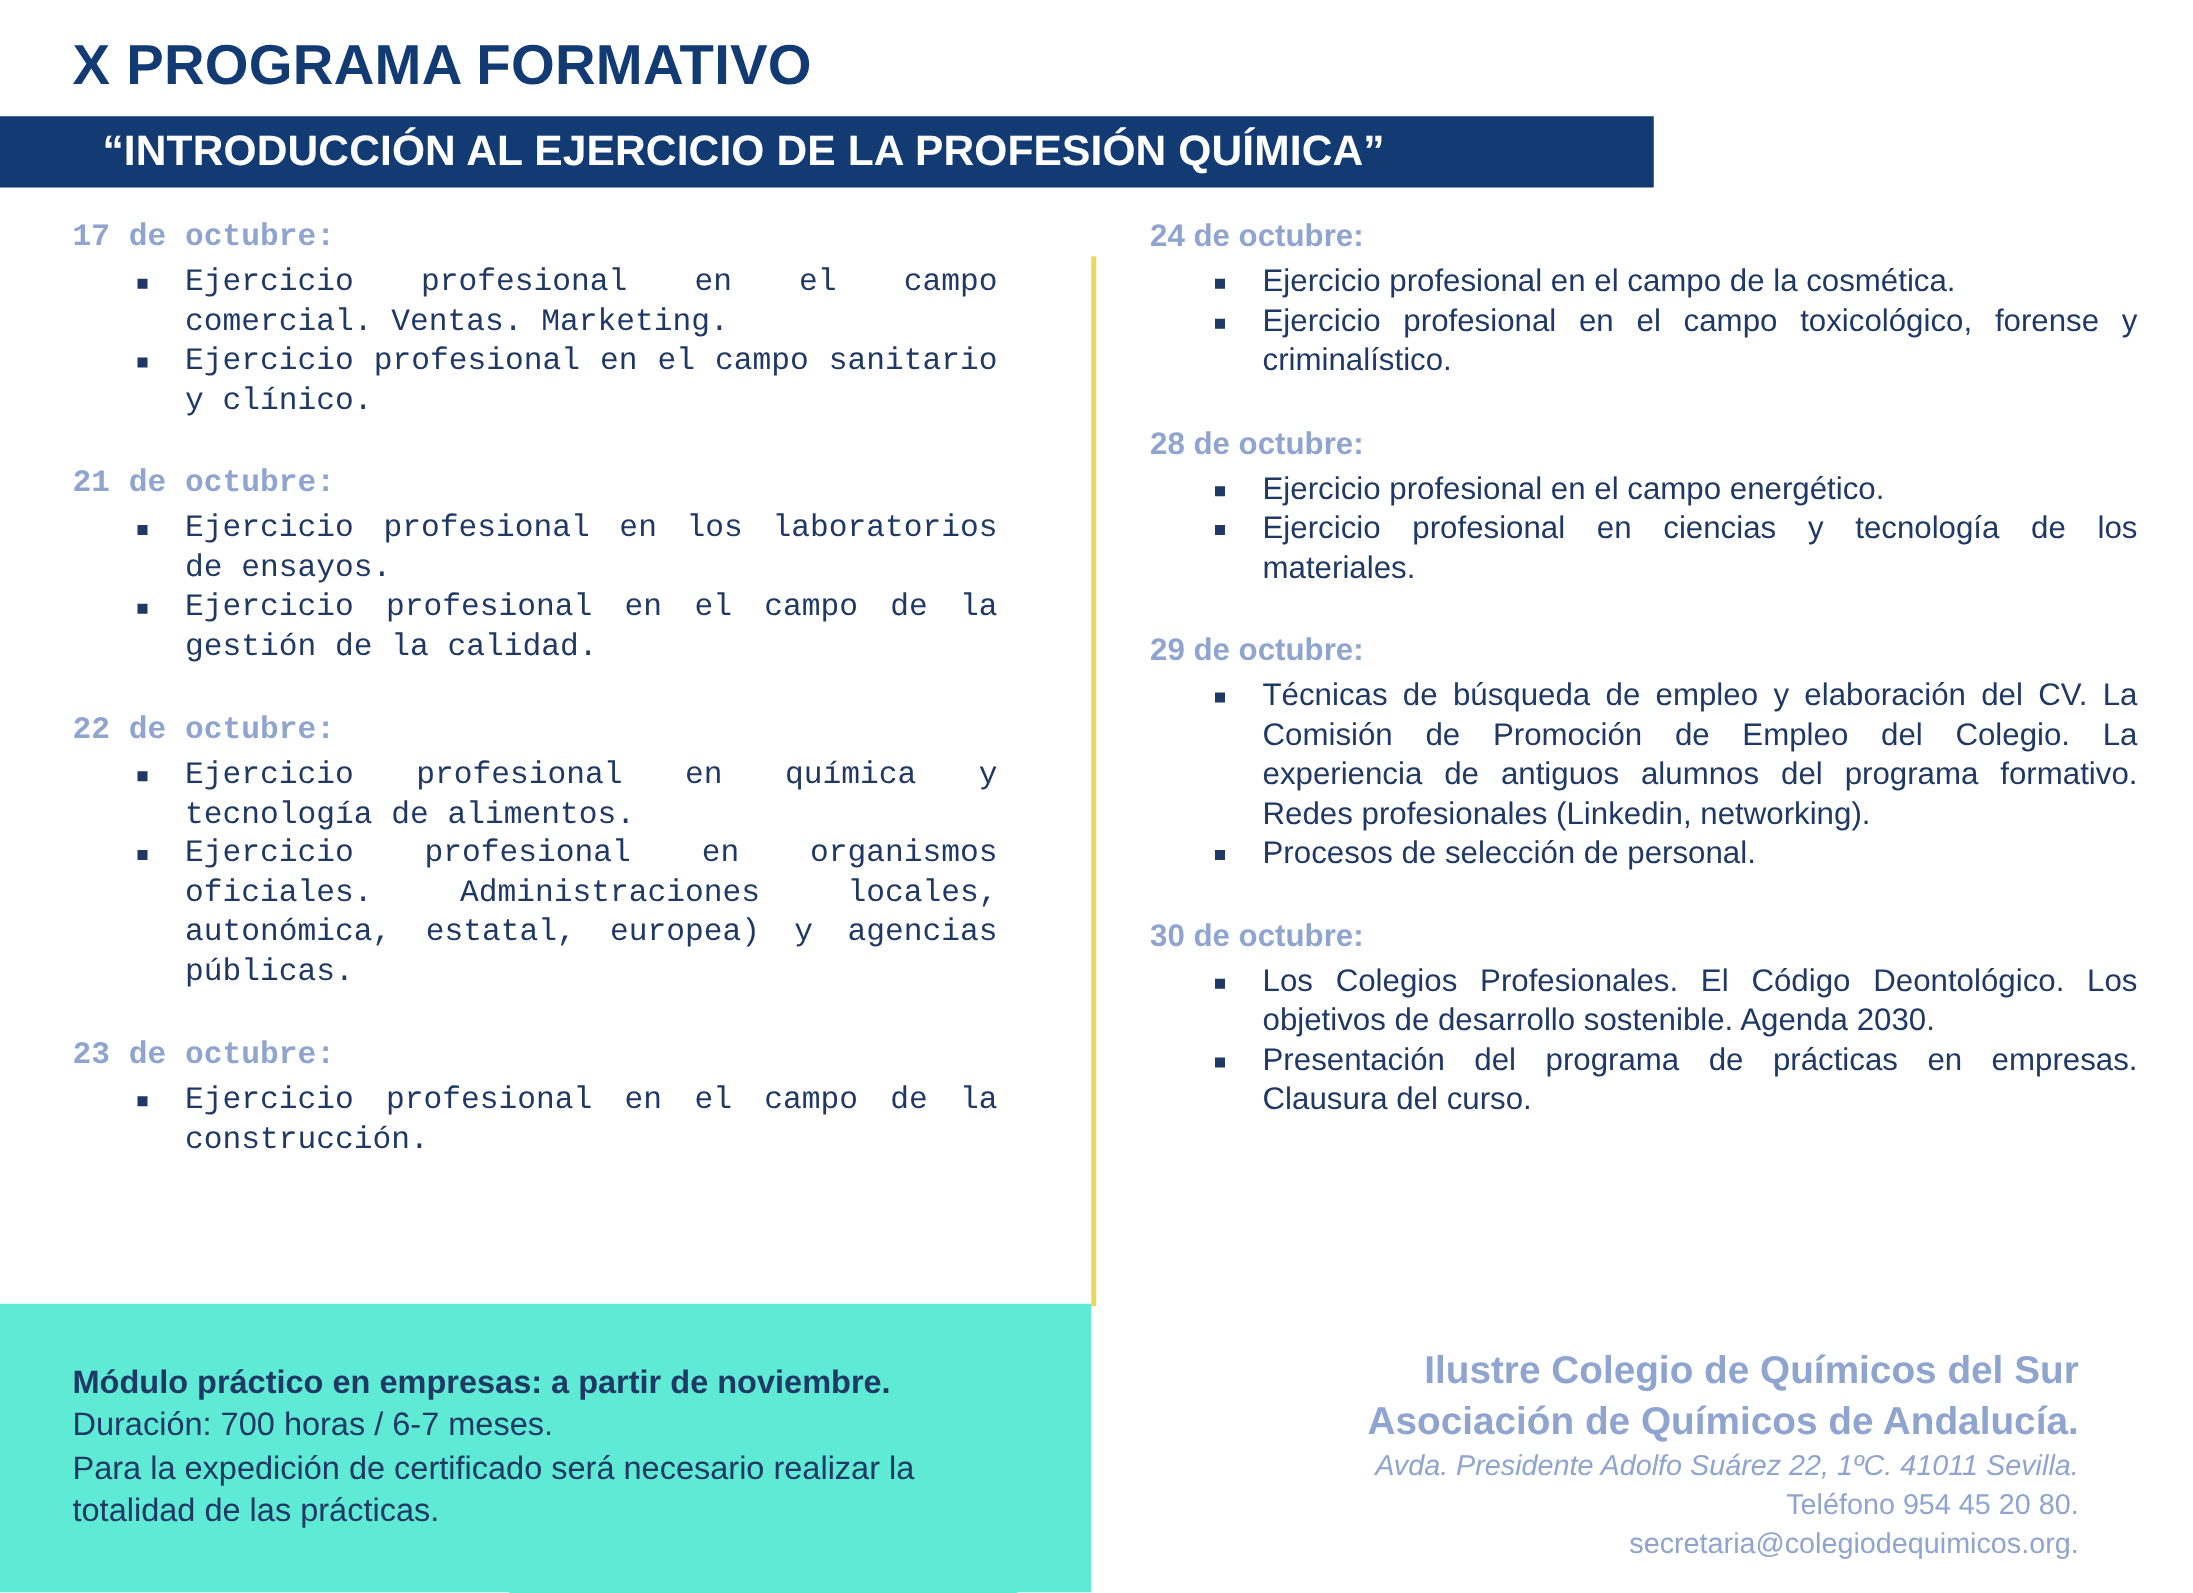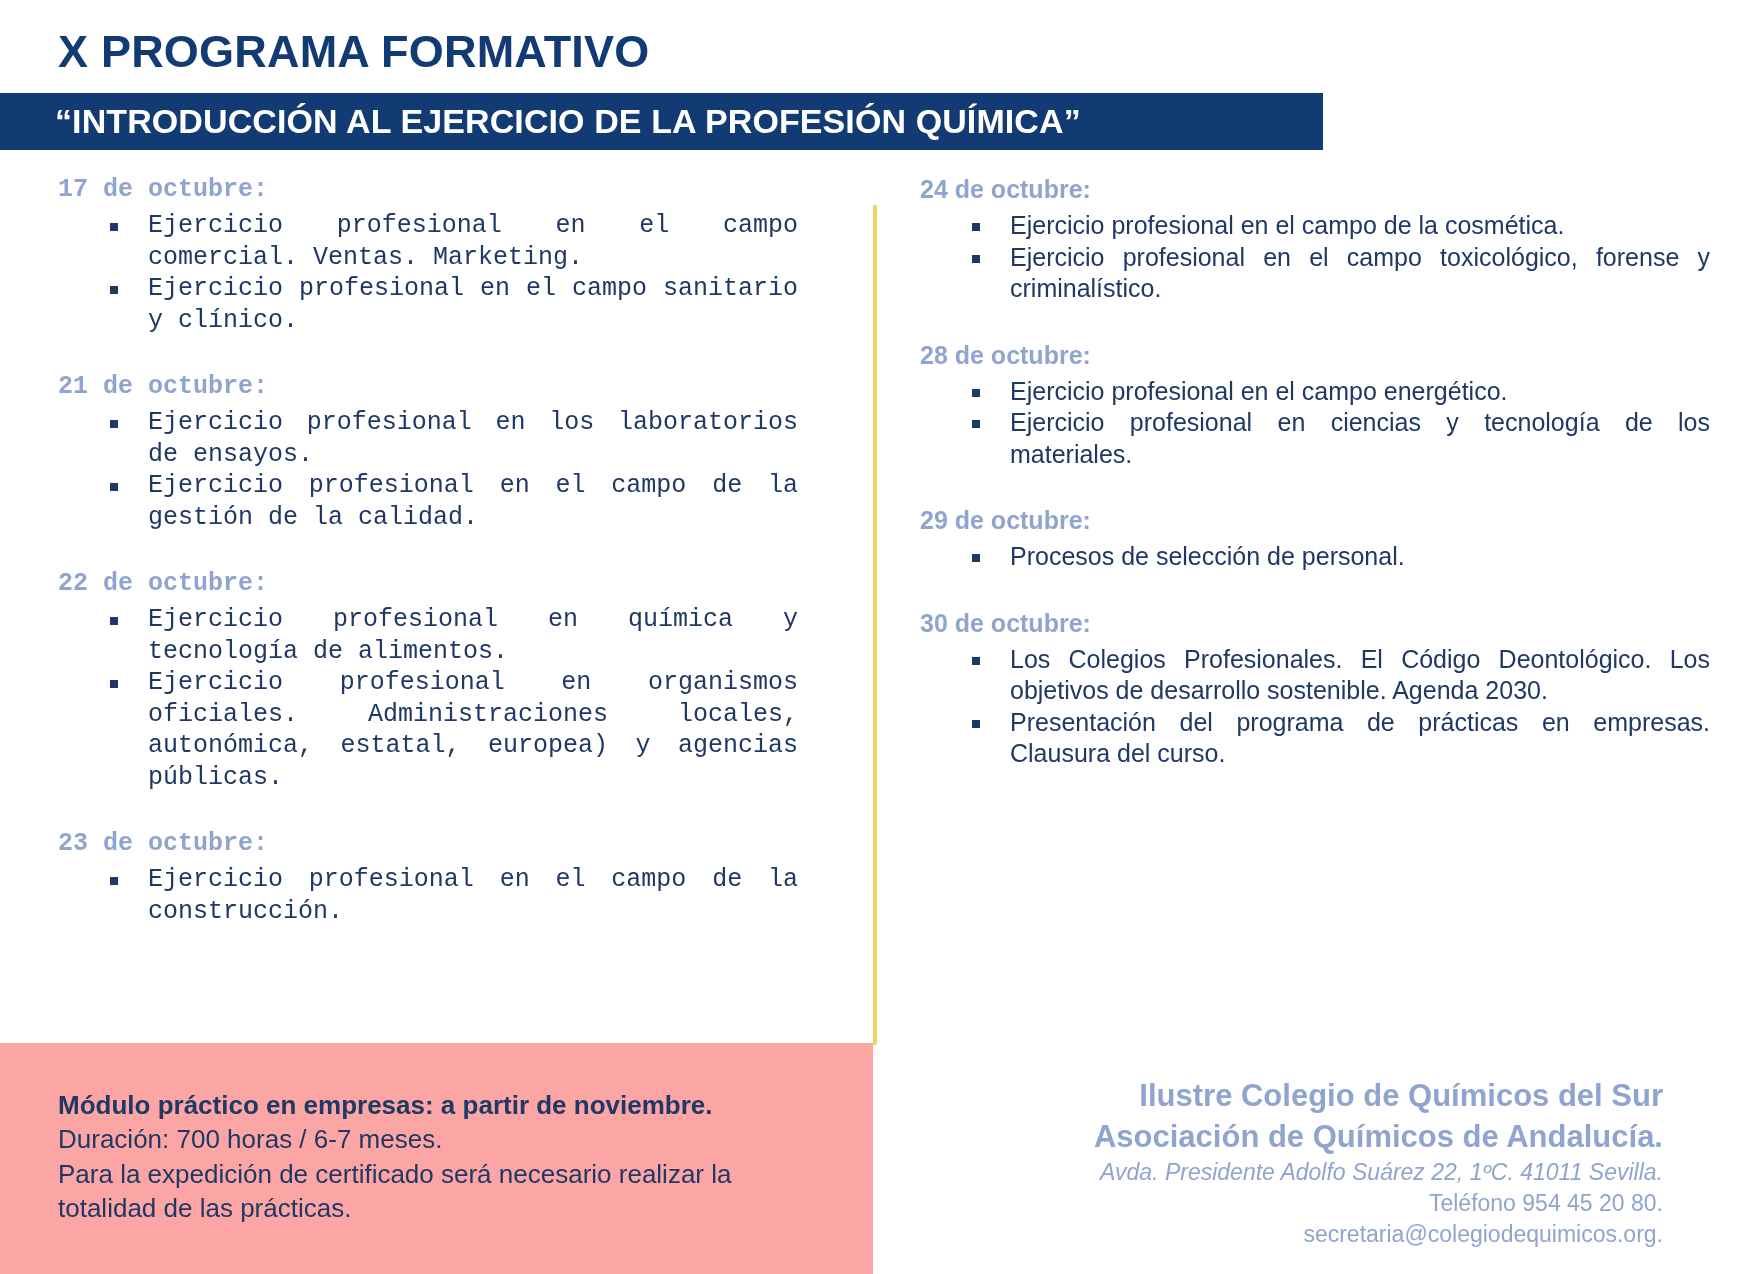--- a/index.html
+++ b/index.html
@@ -18,21 +18,21 @@
     color:#123A73;
   }
   .title-band {
     position:absolute; left:0px; top:93px;
     width:1323px; height:57px;
     background:#123A73;
     display:flex; align-items:center;
   }
   .title-band-text {
     color:#ffffff; font-size:34px; font-weight:bold;
-    padding-left:55px; letter-spacing:0.1px; white-space:nowrap;
+    padding-left:82px; letter-spacing:0.1px; white-space:nowrap;
   }
 
   
   .columns {
     position:absolute; left:0; top:175px; width:1754px; height:865px;
   }
   .col { position:absolute; top:0; }
   .col-left  { left:58px;  width:740px;font-family:Liberation Mono, monospace; }
   .col-right { left:920px; width:790px; }
 
@@ -59,21 +59,21 @@
   }
   ul.bullets li::before {
     content:"";
     position:absolute; left:8px; top:13px;
     width:8px; height:8px; background:#1F3864;
   }
 
   
   .footer-yellow {
     position:absolute; left:0; top:1043px;
-    width:873px; height:231px; background:#fca5a5;
+    width:873px; height:231px; background:#5eead4;
   }
   .footer-yellow-inner { padding:45px 0 0 58px; }
   .footer-bold {
     color:#1F3864; font-size:26px; font-weight:bold; line-height:1.32;
   }
   .footer-line {
     color:#1F3864; font-size:26px; line-height:1.32;
     max-width:740px;
   }
 
@@ -141,20 +141,21 @@
       </ul>
 
       <div class="date-head">28 de octubre:</div>
       <ul class="bullets">
         <li>Ejercicio profesional en el campo energético.</li>
         <li>Ejercicio profesional en ciencias y tecnología de los materiales.</li>
       </ul>
 
       <div class="date-head">29 de octubre:</div>
       <ul class="bullets">
+        <li>Técnicas de búsqueda de empleo y elaboración del CV. La Comisión de Promoción de Empleo del Colegio. La experiencia de antiguos alumnos del programa formativo. Redes profesionales (Linkedin, networking).</li>
         <li>Procesos de selección de personal.</li>
       </ul>
 
       <div class="date-head">30 de octubre:</div>
       <ul class="bullets">
         <li>Los Colegios Profesionales. El Código Deontológico. Los objetivos de desarrollo sostenible. Agenda 2030.</li>
         <li>Presentación del programa de prácticas en empresas. Clausura del curso.</li>
       </ul>
 
     </div>

